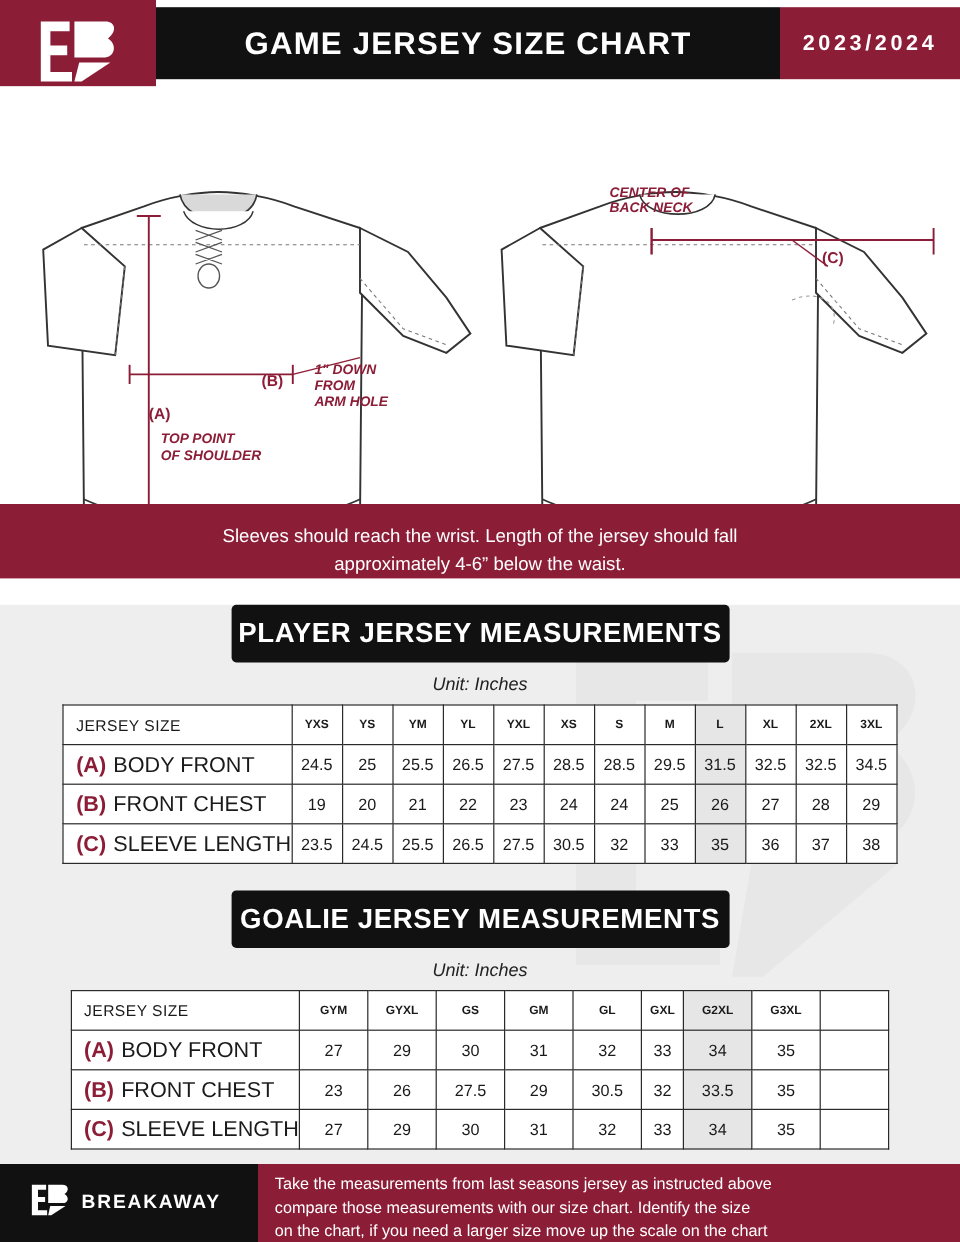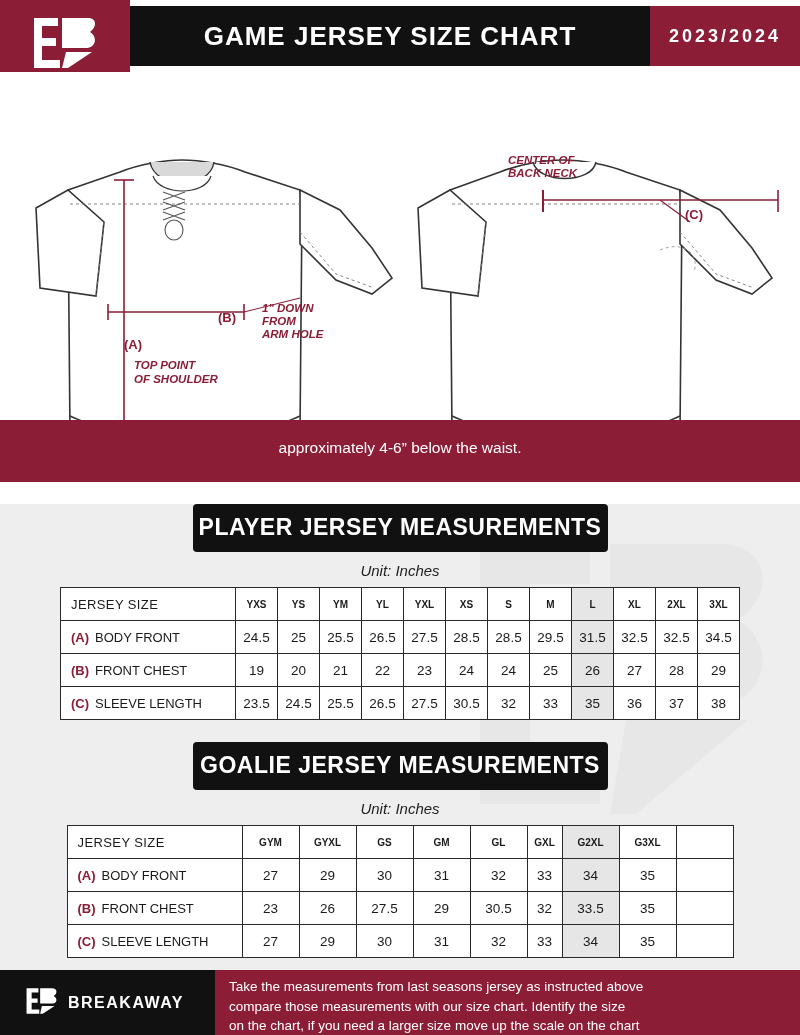--- a/index.html
+++ b/index.html
@@ -143,21 +143,21 @@
     text-align: center;
     font-weight: normal;
     padding: 0;
     height: 33px;
     box-sizing: border-box;
   }
   table.size-table .rowlabel {
     text-align: left;
     padding-left: 10px;
     white-space: nowrap;
-    font-size: 13px;
+    font-size: 18px;
   }
   table.size-table .rowlabel .tag {
     color: #8c1d37;
     font-weight: bold;
     margin-right: 6px;
   }
   table.size-table thead td {
     font-weight: bold;
     font-size: 10px;
   }
@@ -297,20 +297,21 @@
       <text x="262" y="240">1" DOWN</text>
       <text x="262" y="253">FROM</text>
       <text x="262" y="266">ARM HOLE</text>
       <text x="134" y="297">TOP POINT</text>
       <text x="134" y="311">OF SHOULDER</text>
     </g>
   </svg>
 </div>
 
 <div class="note-band">
+  <div>Sleeves should reach the wrist. Length of the jersey should fall</div>
   <div>approximately 4-6” below the waist.</div>
 </div>
 
 <div class="body-area">
   <div class="bg-watermark">
     <svg viewBox="0 0 330 420" width="330" height="420">
       <g fill="#e3e3e3">
         <polygon points="20,20 130,20 130,60 70,60 70,120 124,120 124,160 70,160 70,240 140,240 140,280 20,280"></polygon>
         <path d="M150,20 L262,20 C308,20 318,70 278,96 C318,118 308,180 256,180 L150,180 Z"></path>
         <polygon points="166,196 288,196 176,290 150,290"></polygon>

